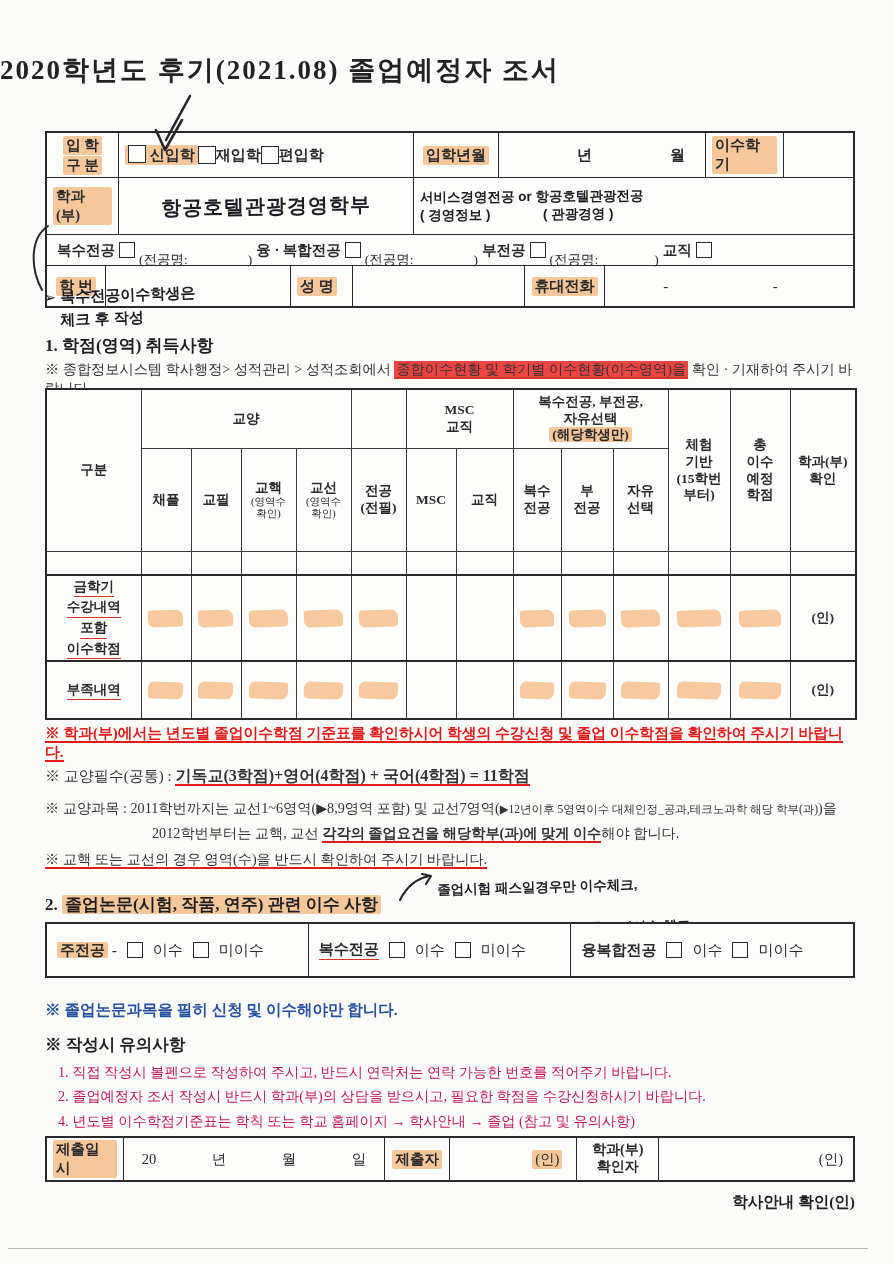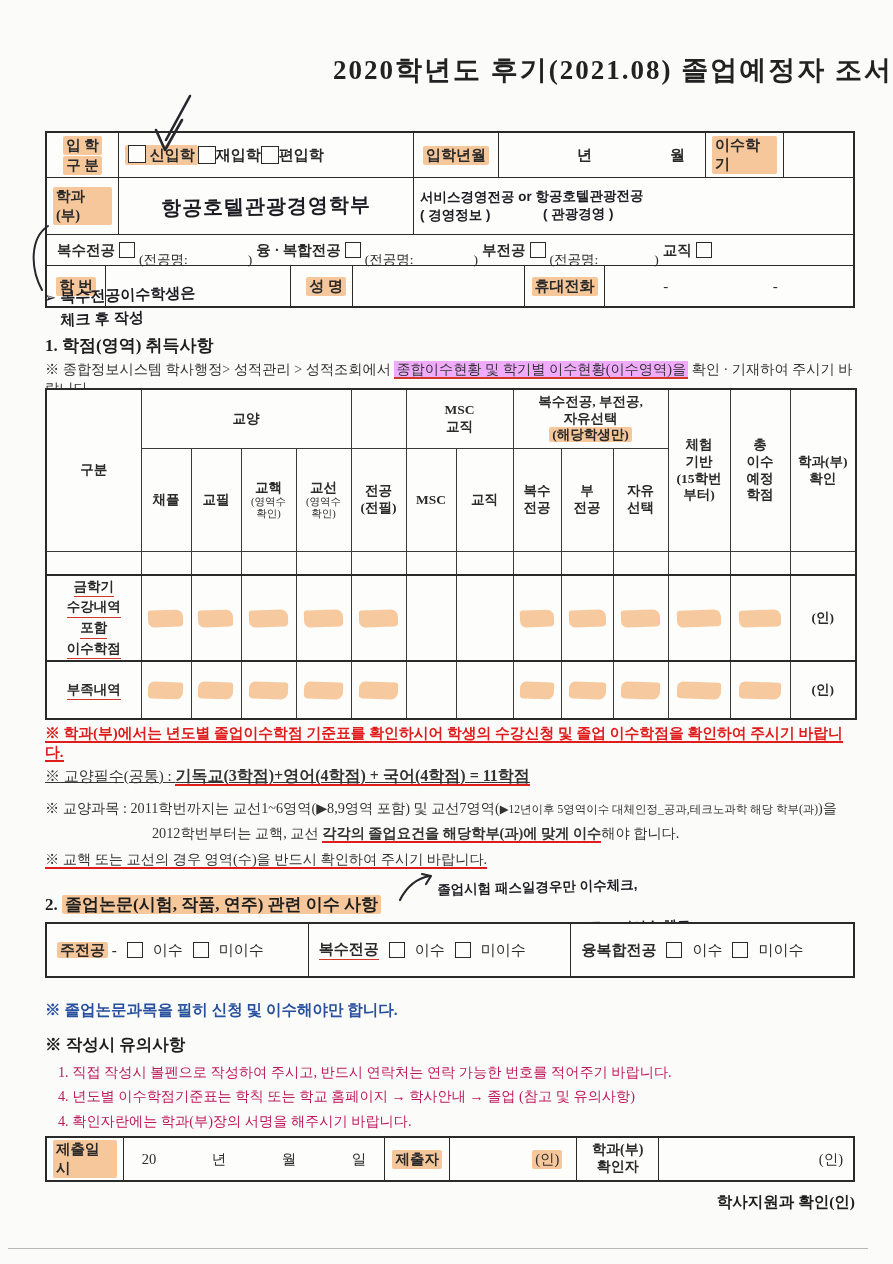--- a/index.html
+++ b/index.html
@@ -7,26 +7,26 @@
     width:893px;height:1264px;
     background:#fbfbf9;
     font-family:"Liberation Serif","DejaVu Serif",serif;
     color:#2a2a2a;
     position:relative;
     overflow:hidden;
   }
   
   .title{
     position:absolute;top:52px;left:0;width:100%;
-    text-align:right;font-size:27px;font-weight:600;
+    text-align:left;font-size:27px;font-weight:600;
     letter-spacing:2px;color:#222;margin:0;
   }
   
   .hl{background:#f6c79b;padding:0 3px;border-radius:2px;}
-  .hly{background:#f0abfc;padding:0 2px;border-bottom:2px solid #d2372a;}
+  .hly{background:#ef4444;padding:0 2px;border-bottom:2px solid #d2372a;}
   
   .cb{display:inline-block;width:16px;height:16px;border:1.8px solid #2a2a2a;
       vertical-align:-3px;background:#fdfdfc;}
   
   .info-table{position:absolute;top:131px;left:45px;width:810px;
       border:2.4px solid #2a2a2a;box-sizing:border-box;background:#fdfdfc;}
   .frow{display:flex;border-bottom:1.6px solid #2a2a2a;align-items:stretch;}
   .frow:last-child{border-bottom:none;}
   .fcell{border-right:1.6px solid #2a2a2a;box-sizing:border-box;
       display:flex;align-items:center;font-size:15px;font-weight:600;
@@ -39,21 +39,21 @@
   .admym{width:85px;justify-content:center;}
   .ym{width:207px;justify-content:flex-end;}
   .semester{width:78px;justify-content:center;}
   .r1 .rest{width:65px;}
   .deptval{width:295px;justify-content:center;}
   .majorlbl{width:85px;justify-content:center;}
   .majorval{width:350px;flex-direction:column;align-items:flex-start;justify-content:center;}
   .r3cell{width:100%;gap:4px;font-size:14.5px;padding-left:10px;}
   .idl{width:59px;justify-content:center;}
   .idv{width:185px;}
-  .nml{width:62px;justify-content:flex-end;}
+  .nml{width:62px;justify-content:flex-start;}
   .nmv{width:172px;}
   .phl{width:80px;justify-content:center;}
   .phv{width:231px;justify-content:space-around;font-weight:400;}
   .bold{font-weight:700;}
   .paren{font-weight:400;font-size:13.5px;margin-top:20px;}
   
   .hand{font-family:"Liberation Sans","DejaVu Sans",sans-serif;
       font-weight:700;color:#1c1c22;}
   .deptval .hand{font-size:20px;letter-spacing:1px;transform:rotate(-1deg);}
   .majorval .hand{font-size:13.5px;white-space:pre;transform:rotate(-0.5deg);line-height:1.3;}
@@ -393,21 +393,21 @@
         </td>
     <td>(인)</td>
   </tr>
 </tbody>
   </table>
 
 <div class="note red bold" style="top:724px;font-size:14.8px;font-weight:700;">
   <span class="redline">※ 학과(부)에서는 년도별 졸업이수학점 기준표를 확인하시어 학생의 수강신청 및 졸업 이수학점을 확인하여 주시기 바랍니다.</span>
 </div>
 
-<div class="note" style="top:766px;font-size:15px;text-decoration:underline;">
+<div class="note" style="top:766px;font-size:15px;">
   <span>※ 교양필수(공통) : </span><span class="bold redline" style="font-size:16px;">기독교(3학점)+영어(4학점) + 국어(4학점) = 11학점</span>
 </div>
 <div class="note" style="top:799px;">
   <span>※ 교양과목 : 2011학번까지는 교선1~6영역(▶8,9영역 포함) 및 교선7영역(</span><span style="font-size:11.5px;">▶12년이후 5영역이수 대체인정_공과,테크노과학 해당 학부(과)</span><span>)을</span>
 </div>
 <div class="note" style="top:824px;left:152px;">
   <span>2012학번부터는 교핵, 교선 </span><span class="bold redline">각각의 졸업요건을 해당학부(과)에 맞게 이수</span><span>해야 합니다.</span>
 </div>
 <div class="note" style="top:850px;">
   <span class="redline">※ 교핵 또는 교선의 경우 영역(수)을 반드시 확인하여 주시기 바랍니다.</span>
@@ -448,20 +448,21 @@
     <span class="cb" style="width:14px;height:14px;"></span>
     <span>미이수</span>
   </div>
 </div>
 
 <div class="note blue bold" style="top:1000px;font-size:15.5px;font-weight:700;">※ 졸업논문과목을 필히 신청 및 이수해야만 합니다.</div>
 
 <div class="sec-head" style="top:1034px;font-size:16.5px;">※ 작성시 유의사항</div>
 <div class="instr-items">
   <div>1. 직접 작성시 볼펜으로 작성하여 주시고, 반드시 연락처는 연락 가능한 번호를 적어주기 바랍니다.</div>
+  <div>2. 졸업예정자 조서 작성시 반드시 학과(부)의 상담을 받으시고, 필요한 학점을 수강신청하시기 바랍니다.</div>
   <div>4. 년도별 이수학점기준표는 학칙 또는 학교 홈페이지 → 학사안내 → 졸업 (참고 및 유의사항)</div>
   <div>4. 확인자란에는 학과(부)장의 서명을 해주시기 바랍니다.</div>
 </div>
 
 <div class="submit-table">
   <div class="stcell st1">
     <span class="hl">제출일시</span>
   </div>
   <div class="stcell st2">
     <span>20</span>
@@ -477,14 +478,14 @@
   </div>
   <div class="stcell st5">
     <span>학과(부)</span>
     <span>확인자</span>
   </div>
   <div class="stcell st6">
     <span>(인)</span>
   </div>
 </div>
 
-<div class="footer">학사지원과 확인(인)</div>
+<div class="footer">학사안내 확인(인)</div>
 <div class="bottom-line"></div>
 
 </body></html>

